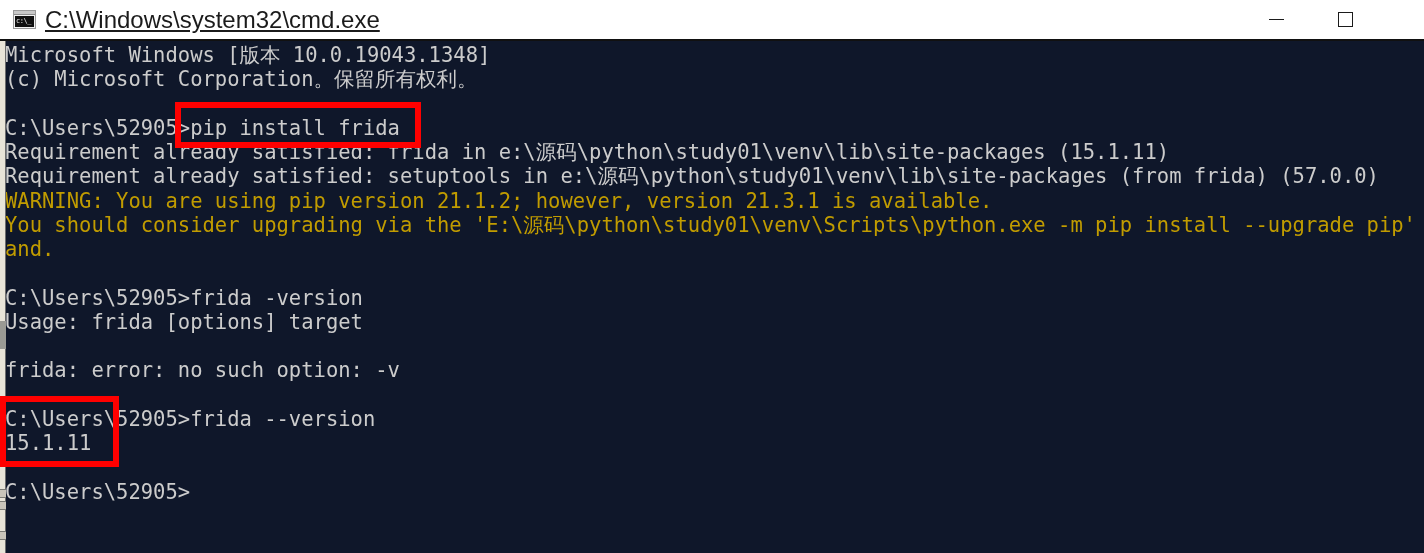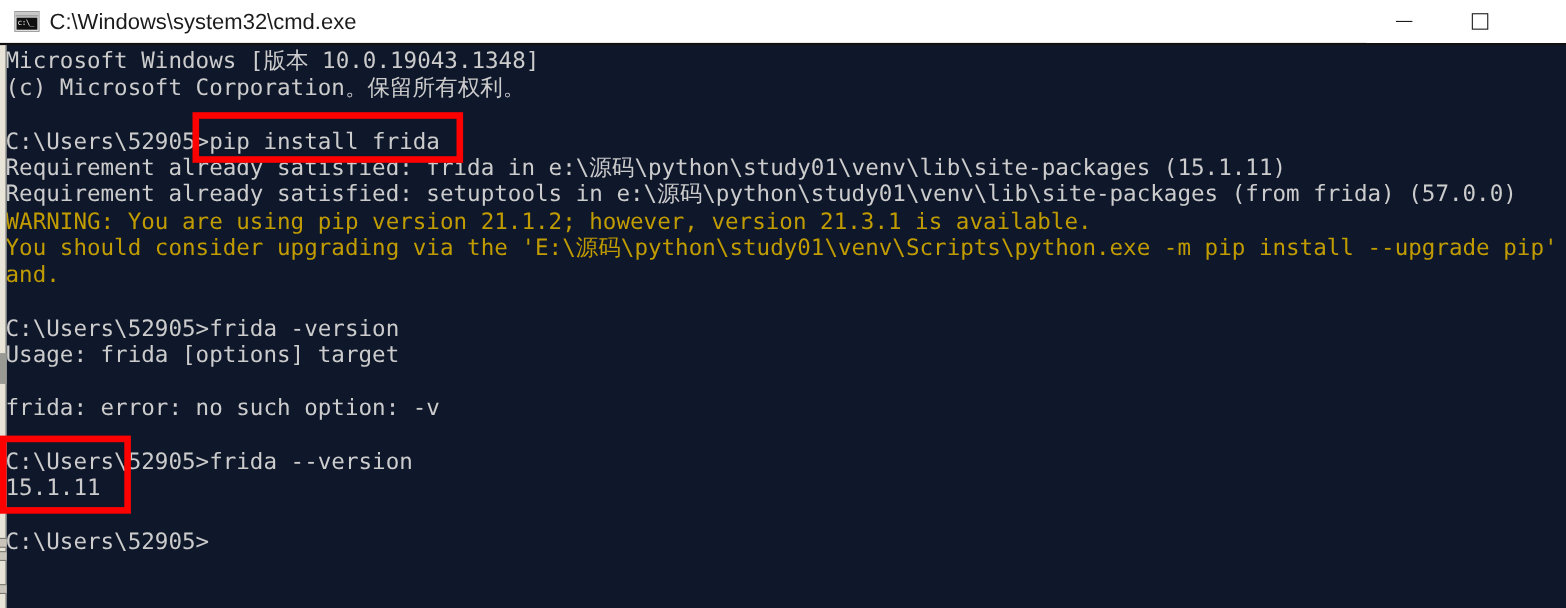--- a/index.html
+++ b/index.html
@@ -66,24 +66,25 @@
     position: absolute;
     left: 1px; top: 0px;
     font-family: "DejaVu Sans Mono", "Liberation Mono", monospace;
     font-size: 7px;
     line-height: 11px;
     color: #e8e8e8;
     letter-spacing: -0.5px;
   }
   .title-text {
     font-family: "Liberation Sans", sans-serif;
-    font-size: 20px;
+    font-size: 24px;
     line-height: 20px;
     color: #1b1b1b;
     white-space: nowrap;
+    text-decoration: underline;
   }
   .title-right {
     margin-left: auto;
     display: flex;
     align-items: stretch;
     height: 39px;
     flex: 0 0 auto;
   }
   .winbtn {
     width: 69px;

